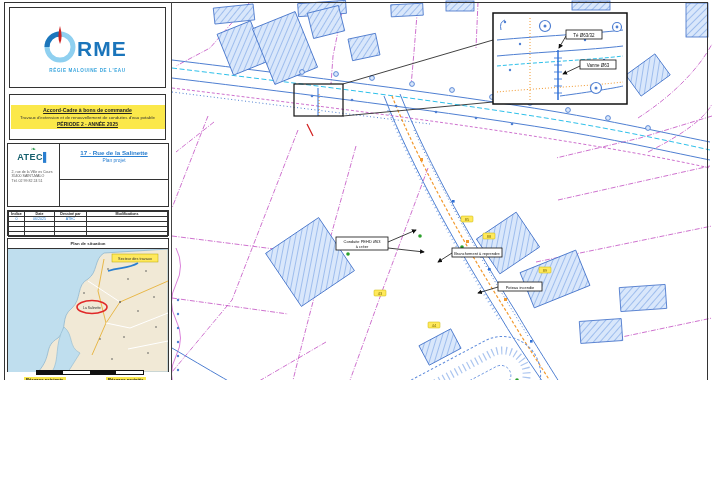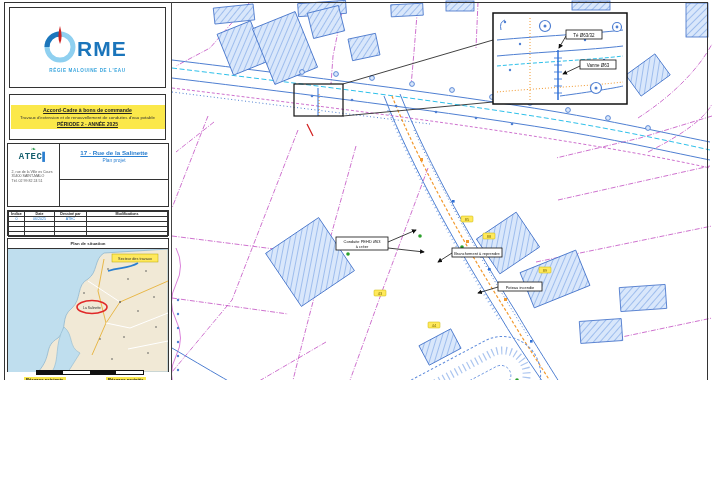--- a/index.html
+++ b/index.html
@@ -13,21 +13,21 @@
   .rme-tag{font-size:4.6px;letter-spacing:.6px;color:#3aa5dd;font-weight:bold;margin-top:1px;}
   
   .box-notice{left:9px;top:94px;width:157px;height:46px;display:flex;align-items:center;justify-content:center;}
   .hl{background:#fbe84a;text-align:center;padding:2px 1px;width:152px;}
   .hl .l1{font-size:5.2px;font-weight:bold;text-decoration:underline;color:#222;}
   .hl .l2{font-size:4.4px;color:#333;margin:1.5px 0;}
   .hl .l3{font-size:5px;font-weight:bold;text-decoration:underline;color:#222;}
   
   .box-title{left:7px;top:143px;width:162px;height:64px;display:grid;grid-template-columns:52px 1fr;}
   .tb-left{border-right:1px solid #333;display:flex;flex-direction:column;align-items:center;padding-top:3px;}
-  .atec{font-weight:bold;font-size:9px;color:#16606e;letter-spacing:.5px;font-family:Liberation Mono, monospace;}
+  .atec{font-weight:bold;font-size:9px;color:#16606e;letter-spacing:.5px;}
   .atec-bird{font-size:6px;color:#2d9b4f;line-height:5px;}
   .atec-bar{color:#2a7fd0;}
   .tb-addr{margin-top:8px;font-size:3.6px;color:#555;line-height:4.4px;text-align:left;width:44px;}
   .tb-right{display:flex;flex-direction:column;}
   .tb-title{height:30px;border-bottom:1px solid #333;text-align:center;padding-top:5px;}
   .tb-title .t{font-size:6.2px;font-weight:bold;color:#2a7fd0;text-decoration:underline;}
   .tb-title .s{font-size:4.8px;color:#2a7fd0;margin-top:1.5px;}
   .tb-lower{flex:1;display:grid;grid-template-columns:1fr 38px;}
   .tb-rows{display:flex;flex-direction:column;}
   .tb-row{flex:1;border-bottom:1px solid #333;font-size:4px;display:flex;align-items:center;padding-left:2px;color:#333;gap:2px;white-space:nowrap;overflow:hidden;}

